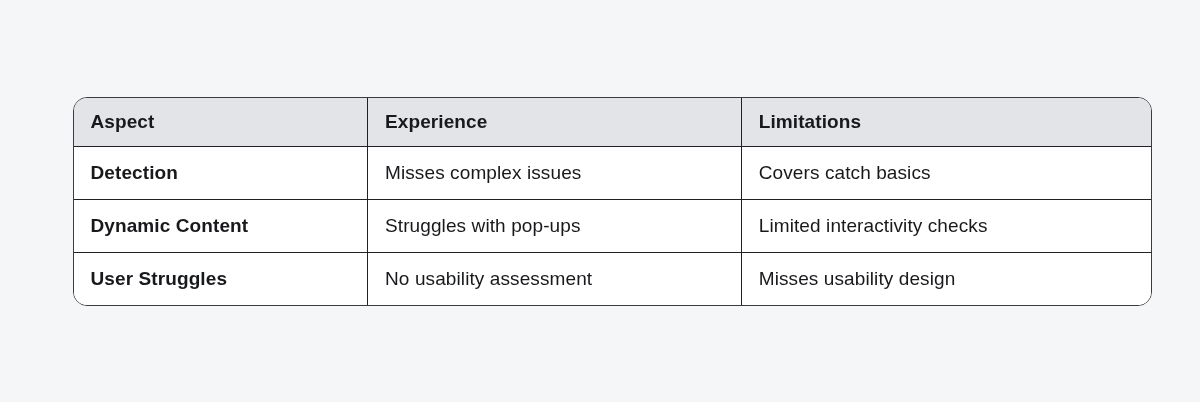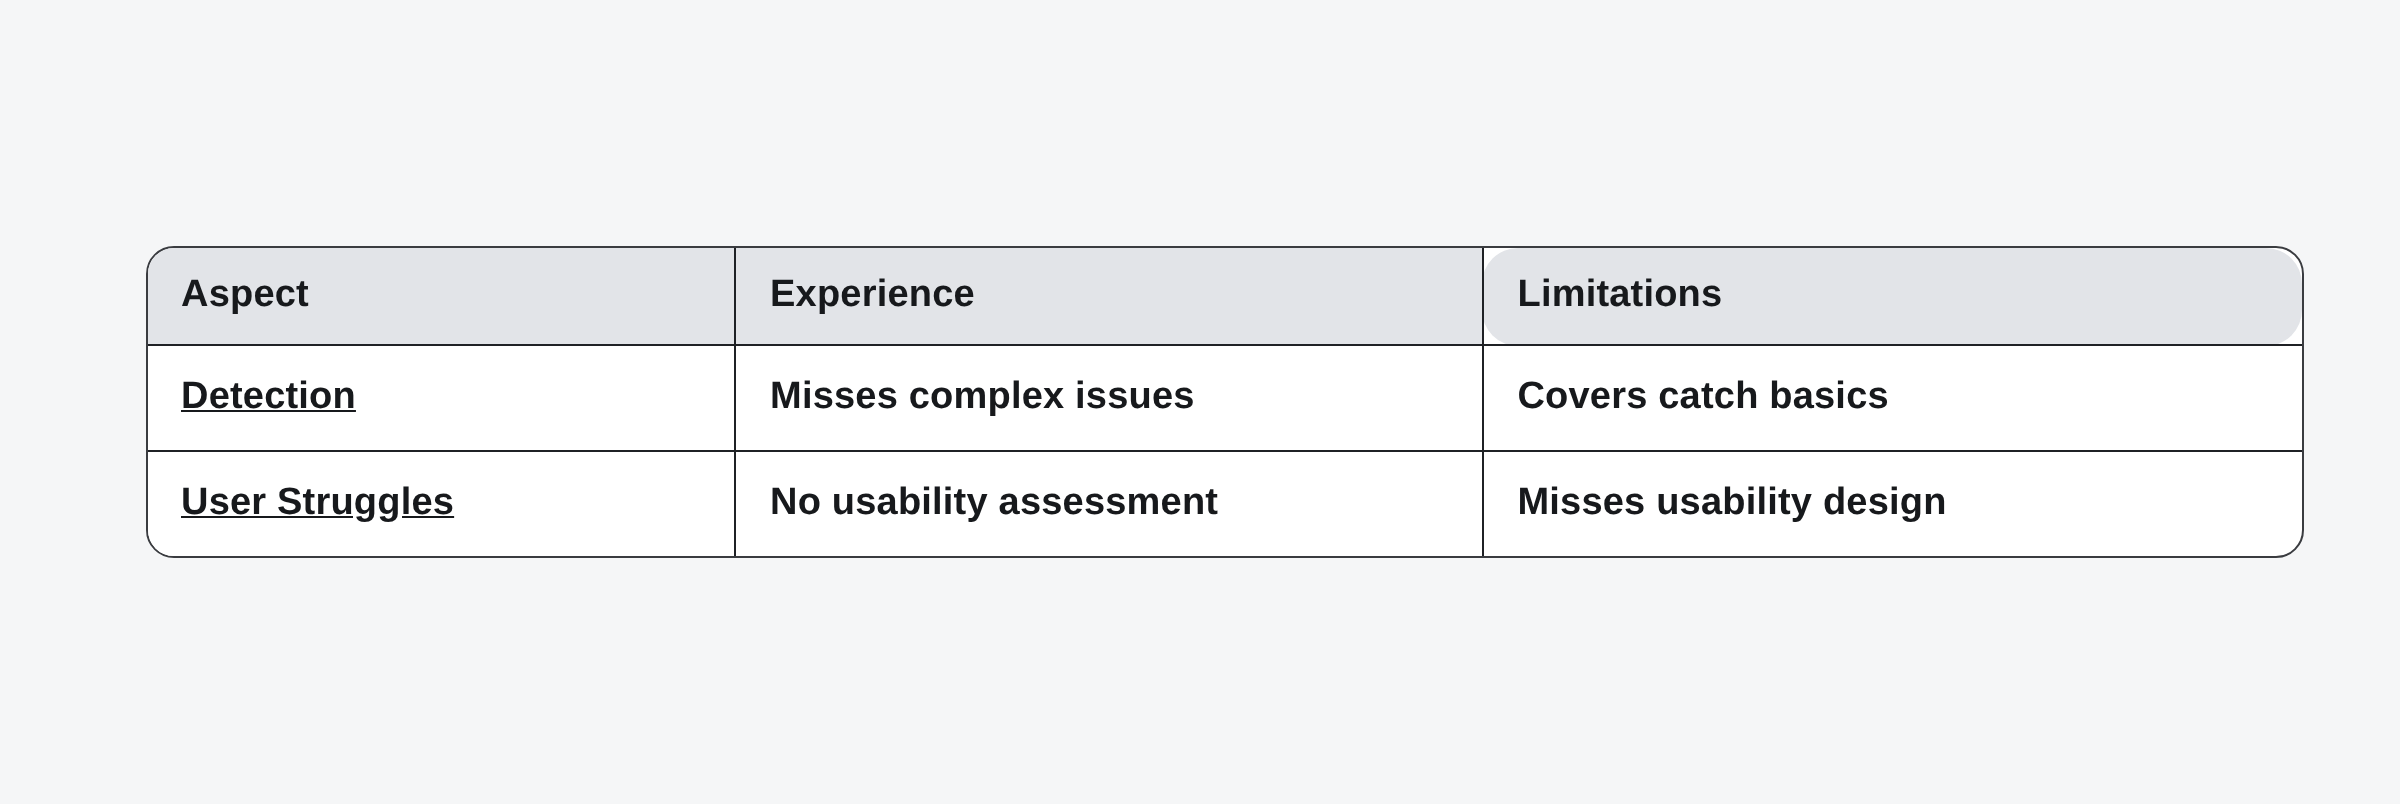--- a/index.html
+++ b/index.html
@@ -37,25 +37,25 @@
     padding: 14px 17px 15px 17px;
     letter-spacing: 0.1px;
     white-space: nowrap;
     overflow: hidden;
   }
   thead th {
     background: #e2e4e8;
     font-weight: 700;
     padding: 12px 17px 13px 17px;
   }
-  td { background: #ffffff; font-weight: 700; }
-  td.row-label { font-weight: 700; text-decoration: underline; }
+  td { background: #ffffff; font-weight: 400; }
+  td.row-label { font-weight: 700; }
   
   tr > :first-child { border-left: none; }
-  tr > :last-child { border-right: none; border-radius: 18px; }
+  tr > :last-child { border-right: none; }
   thead tr > * { border-top: none; }
   tbody tr:last-child > * { border-bottom: none; }
 </style>
 </head>
 <body>
 
 <div class="table-wrap">
   <table>
     <colgroup>
       <col class="c1">
@@ -69,19 +69,24 @@
         <th>Limitations</th>
       </tr>
     </thead>
     <tbody>
       <tr>
         <td class="row-label">Detection</td>
         <td>Misses complex issues</td>
         <td>Covers catch basics</td>
       </tr>
       <tr>
+        <td class="row-label">Dynamic Content</td>
+        <td>Struggles with pop-ups</td>
+        <td>Limited interactivity checks</td>
+      </tr>
+      <tr>
         <td class="row-label">User Struggles</td>
         <td>No usability assessment</td>
         <td>Misses usability design</td>
       </tr>
     </tbody>
   </table>
 </div>
 
 </body></html>

